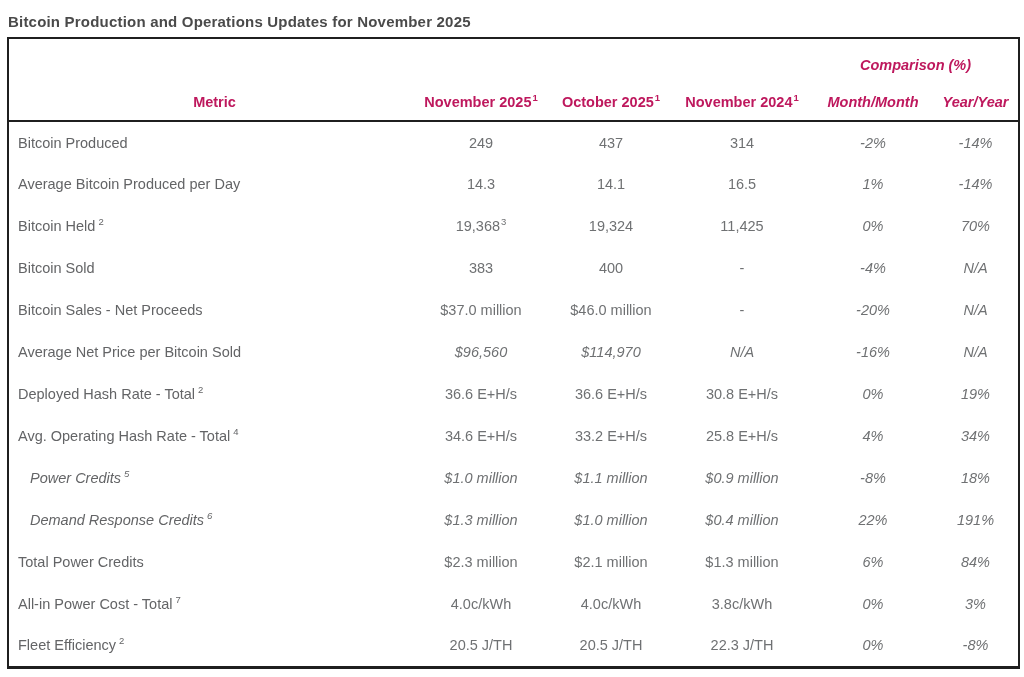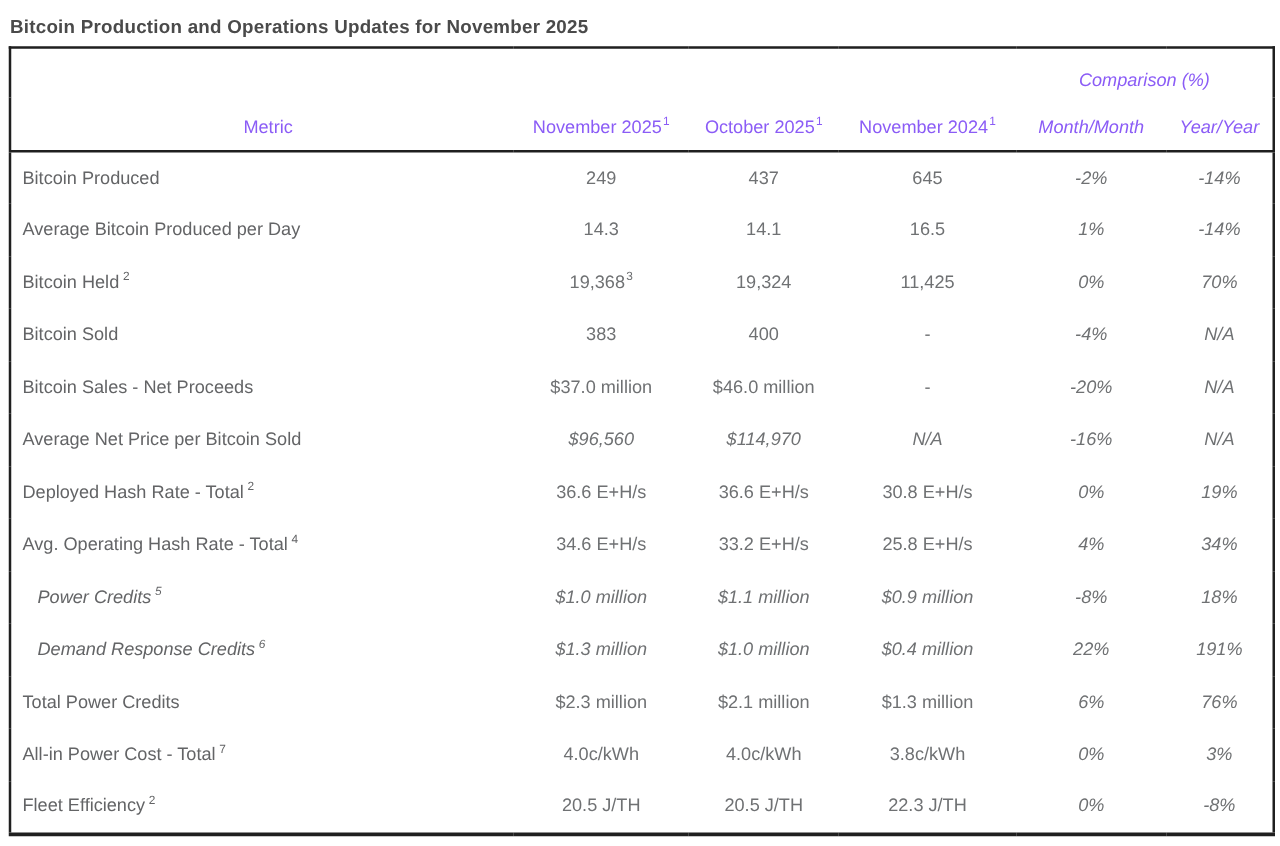--- a/index.html
+++ b/index.html
@@ -32,22 +32,22 @@
     left: 7px;
     top: 37px;
     width: 1011px;
     border-collapse: collapse;
     table-layout: fixed;
     border: 2px solid #1f1f1f;
     border-bottom-width: 3px;
   }
   thead { border-bottom: 2px solid #1f1f1f; }
   th {
-    font-weight: normal;
-    color: #8b5cf6;
+    font-weight: bold;
+    color: #be185d;
     font-size: 14.5px;
     padding: 0;
   }
   tr.comparison-row th { height: 40px; vertical-align: middle; }
   th.comparison-header {
     text-align: center;
     font-style: italic;
     padding-top: 12px;
   }
   tr.column-header-row th {
@@ -108,21 +108,21 @@
         <th><span>November 2024</span><sup>1</sup></th>
         <th class="italic"><span>Month/Month</span></th>
         <th class="italic"><span>Year/Year</span></th>
       </tr>
     </thead>
     <tbody>
         <tr>
           <td class="metric">Bitcoin Produced</td>
           <td class="val">249</td>
           <td class="val">437</td>
-          <td class="val">645</td>
+          <td class="val">314</td>
           <td class="val italic">-2%</td>
           <td class="val italic">-14%</td>
         </tr>
         <tr>
           <td class="metric">Average Bitcoin Produced per Day</td>
           <td class="val">14.3</td>
           <td class="val">14.1</td>
           <td class="val">16.5</td>
           <td class="val italic">1%</td>
           <td class="val italic">-14%</td>
@@ -190,21 +190,21 @@
           <td class="val italic">$0.4 million</td>
           <td class="val italic">22%</td>
           <td class="val italic">191%</td>
         </tr>
         <tr>
           <td class="metric">Total Power Credits</td>
           <td class="val">$2.3 million</td>
           <td class="val">$2.1 million</td>
           <td class="val">$1.3 million</td>
           <td class="val italic">6%</td>
-          <td class="val italic">76%</td>
+          <td class="val italic">84%</td>
         </tr>
         <tr>
           <td class="metric">All-in Power Cost - Total<sup>7</sup></td>
           <td class="val">4.0c/kWh</td>
           <td class="val">4.0c/kWh</td>
           <td class="val">3.8c/kWh</td>
           <td class="val italic">0%</td>
           <td class="val italic">3%</td>
         </tr>
         <tr>

